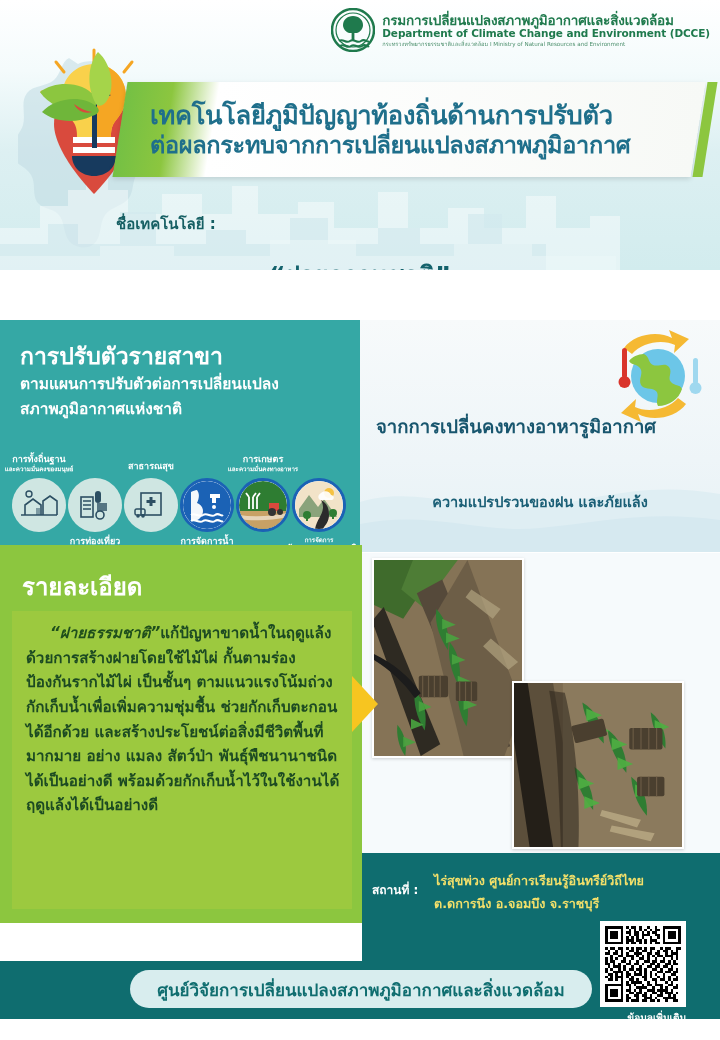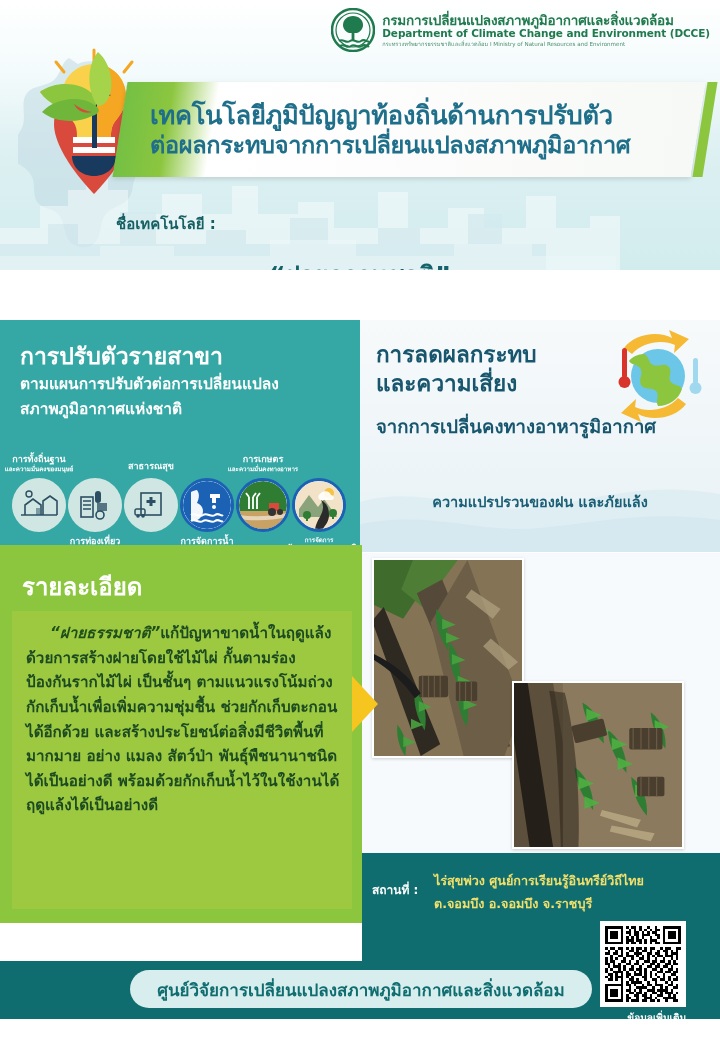--- a/index.html
+++ b/index.html
@@ -340,24 +340,20 @@
       <g>
         <rect x="20" y="20" width="5" height="30" rx="2.5" fill="#d9342b"></rect>
         <circle cx="22.5" cy="54" r="6" fill="#d9342b"></circle>
       </g>
       <g>
         <rect x="91" y="30" width="5" height="26" rx="2.5" fill="#9fd8ef"></rect>
         <circle cx="93.5" cy="60" r="6" fill="#9fd8ef"></circle>
       </g>
     </svg>
 
-    <div class="pr-h1">
-      <div>การลดผลกระทบ</div>
-      <div>และความเสี่ยง</div>
-    </div>
     <div class="pr-h2">จากการเปลี่นคงทางอาหารูมิอากาศ</div>
     <div class="pr-note">ความแปรปรวนของฝน และภัยแล้ง</div>
   </div>
 
   <div class="left-strip-green"></div>
 
   <div class="panel-detail">
     <div class="pd-title">รายละเอียด</div>
     <div class="pd-body">
       <span class="hl">“ฝายธรรมชาติ”</span><span>แก้ปัญหาขาดน้ำในฤดูแล้ง ด้วยการสร้างฝายโดยใช้ไม้ไผ่ กั้นตามร่องป้องกันรากไม้ไผ่ เป็นชั้นๆ ตามแนวแรงโน้มถ่วงกักเก็บน้ำเพื่อเพิ่มความชุ่มชื้น ช่วยกักเก็บตะกอนได้อีกด้วย และสร้างประโยชน์ต่อสิ่งมีชีวิตพื้นที่มากมาย อย่าง แมลง สัตว์ป่า พันธุ์พืชนานาชนิดได้เป็นอย่างดี พร้อมด้วยกักเก็บน้ำไว้ในใช้งานได้ฤดูแล้งได้เป็นอย่างดี</span>
@@ -429,21 +425,21 @@
           <path d="M90 130l40 10-4 8-38-12zM100 146l44 8-4 8-42-10z"></path>
         </g>
       </svg>
     </div>
   </div>
 
   <div class="loc-bar">
     <div class="loc-label">สถานที่ :</div>
     <div class="loc-val">
       <div>ไร่สุขพ่วง ศูนย์การเรียนรู้อินทรีย์วิถีไทย</div>
-      <div>ต.จอมบึง อ.จอมบึง จ.ราชบุรี</div>
+      <div>ต.ดการนึง อ.จอมบึง จ.ราชบุรี</div>
     </div>
   </div>
 
   <div class="qr-wrap">
     <div class="qr-box">
       <svg viewBox="0 0 29 29" width="76" height="76" shape-rendering="crispEdges">
         <rect width="29" height="29" fill="#fff"></rect>
         <g fill="#000">
           <path d="M0 0h7v7H0zM1 1v5h5V1z M2 2h3v3H2z"></path>
           <path d="M22 0h7v7h-7zM23 1v5h5V1z M24 2h3v3h-3z"></path>

